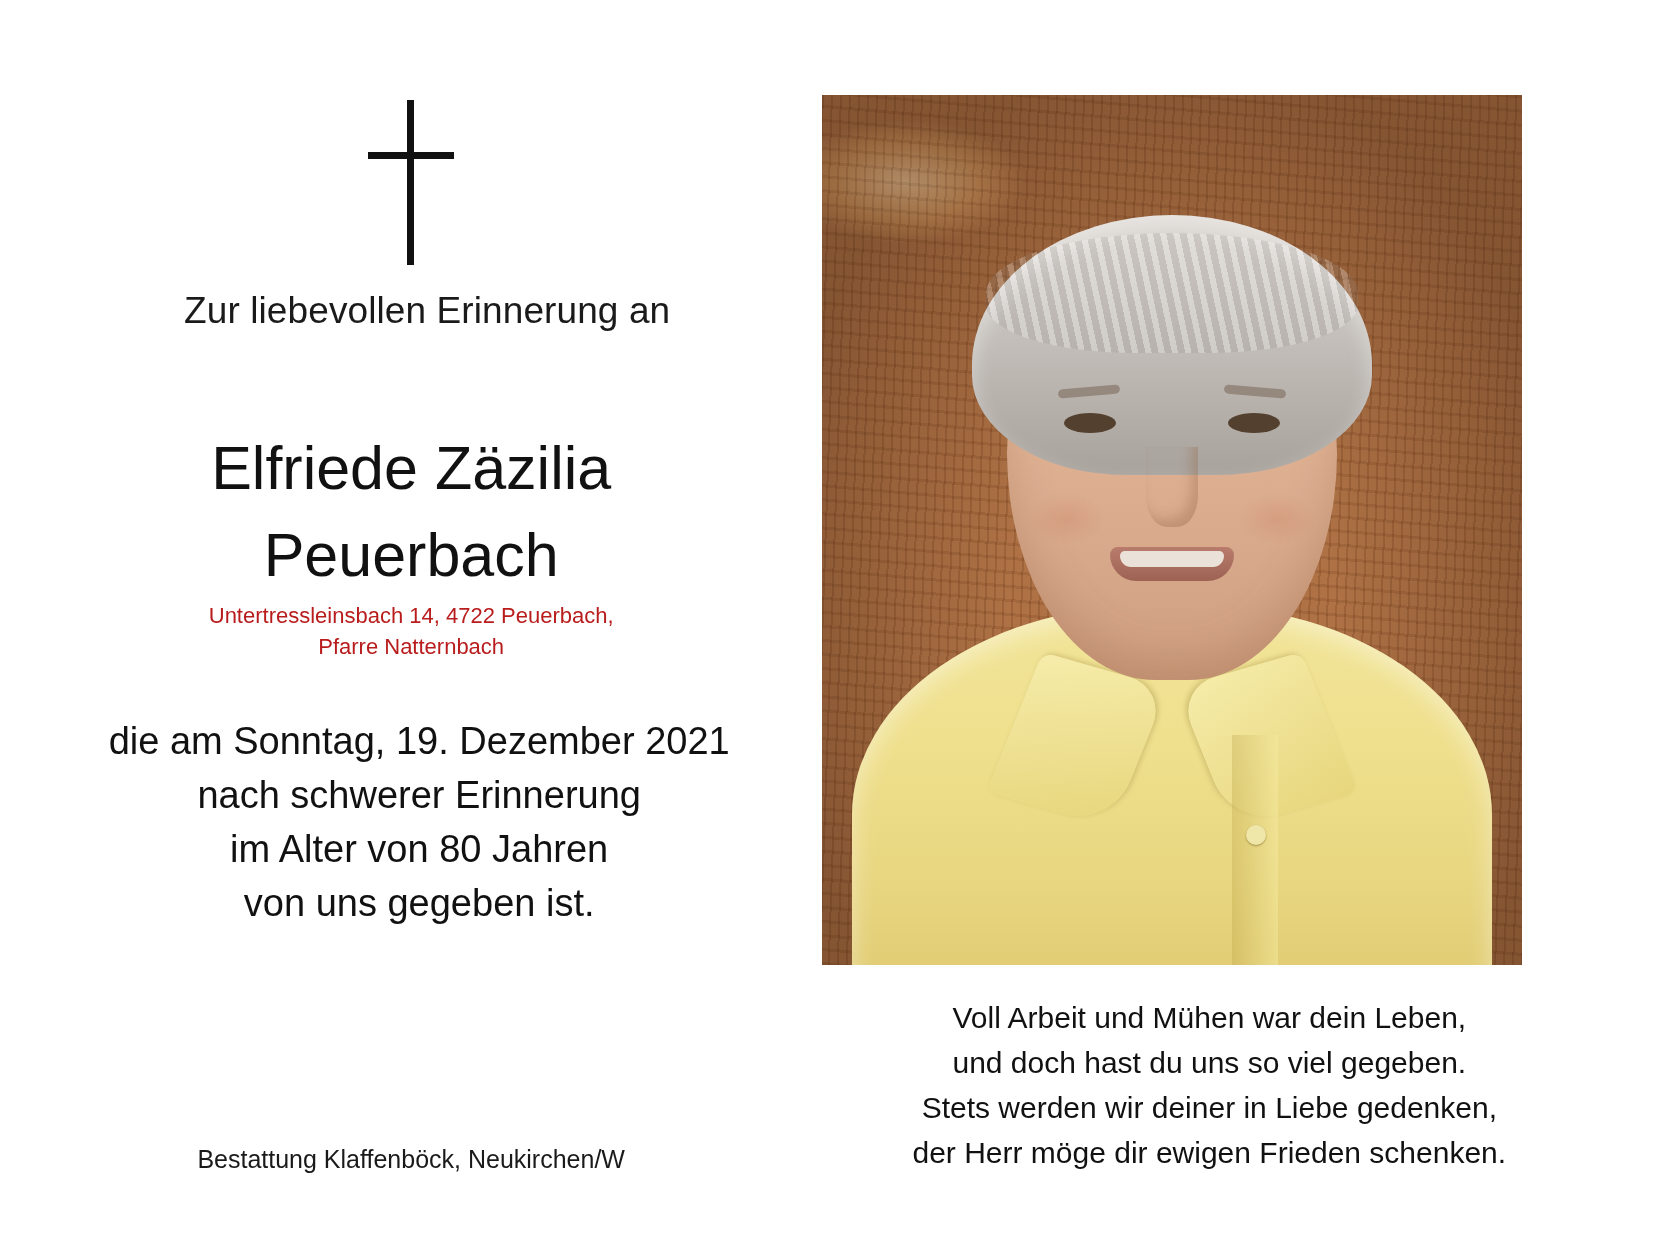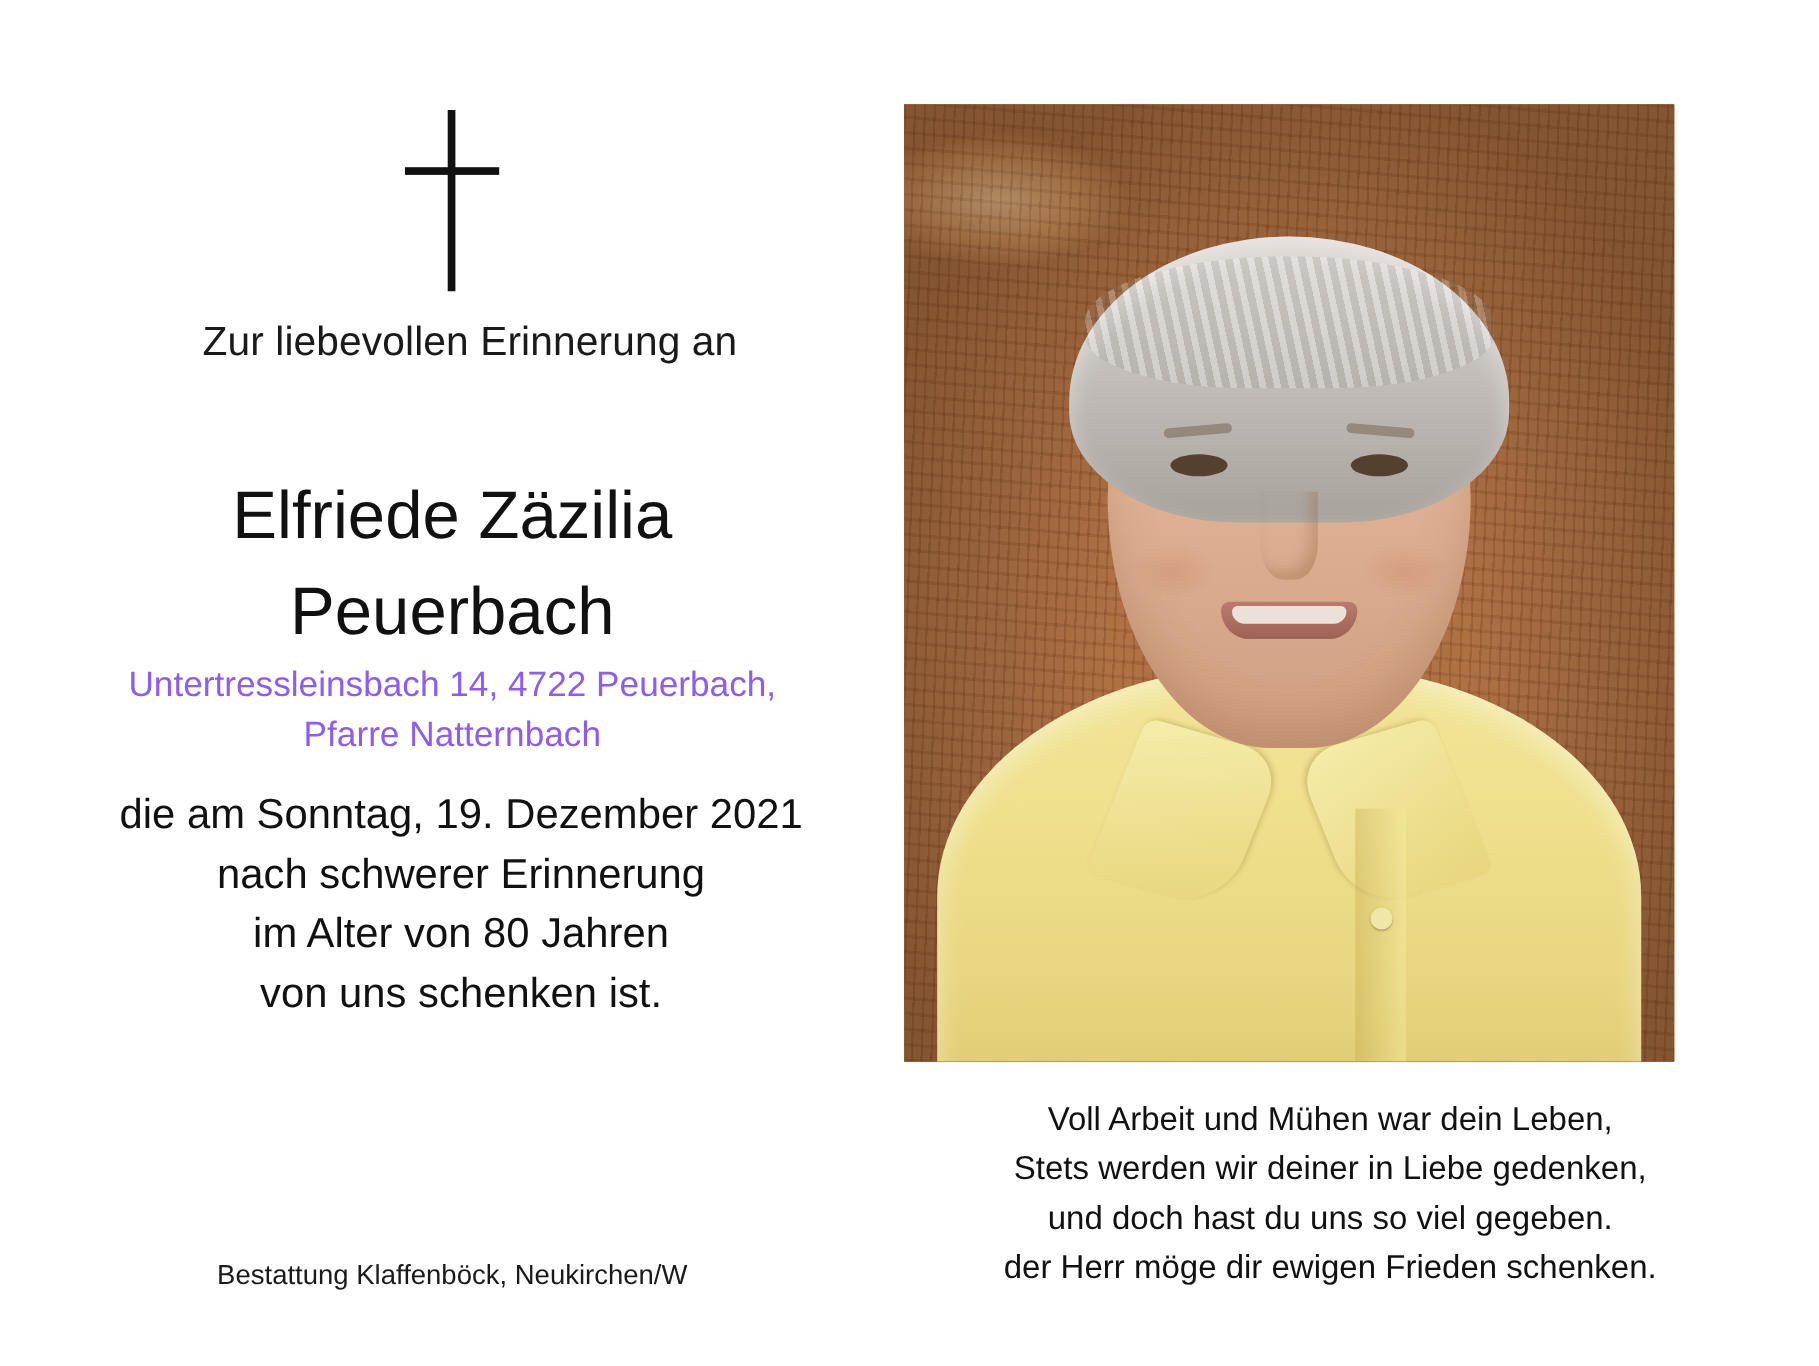--- a/index.html
+++ b/index.html
@@ -72,24 +72,24 @@
   }
 
   .address-block {
     position: absolute;
     top: 600px;
     left: 0;
     right: 0;
     text-align: center;
   }
   .address-line {
-    font-size: 32px;
+    font-size: 22px;
     line-height: 1.42;
     font-weight: 400;
-    color: #8b5cf6;
+    color: #b91c1c;
   }
 
   .passing-block {
     position: absolute;
     top: 715px;
     left: 0;
     right: 0;
     text-align: center;
     padding-left: 16px;
   }
@@ -360,21 +360,21 @@
 
     <div class="address-block">
       <div class="address-line">Untertressleinsbach 14, 4722 Peuerbach,</div>
       <div class="address-line">Pfarre Natternbach</div>
     </div>
 
     <div class="passing-block">
       <div class="passing-line">die am Sonntag, 19. Dezember 2021</div>
       <div class="passing-line">nach schwerer Erinnerung</div>
       <div class="passing-line">im Alter von 80 Jahren</div>
-      <div class="passing-line">von uns schenken ist.</div>
+      <div class="passing-line">von uns gegeben ist.</div>
     </div>
 
     <div class="footer-block">
       <div class="footer-line">Bestattung Klaffenböck, Neukirchen/W</div>
     </div>
   </div>
 
   <div class="right-col">
 
     <div class="photo-frame">
@@ -398,18 +398,18 @@
         <div class="cheek-l"></div>
         <div class="cheek-r"></div>
         <div class="nose"></div>
         <div class="mouth"></div>
         <div class="teeth"></div>
       </div>
     </div>
 
     <div class="poem-block">
       <div class="poem-line">Voll Arbeit und Mühen war dein Leben,</div>
+      <div class="poem-line">und doch hast du uns so viel gegeben.</div>
       <div class="poem-line">Stets werden wir deiner in Liebe gedenken,</div>
-      <div class="poem-line">und doch hast du uns so viel gegeben.</div>
       <div class="poem-line">der Herr möge dir ewigen Frieden schenken.</div>
     </div>
   </div>
 </div>
 
 </body></html>

